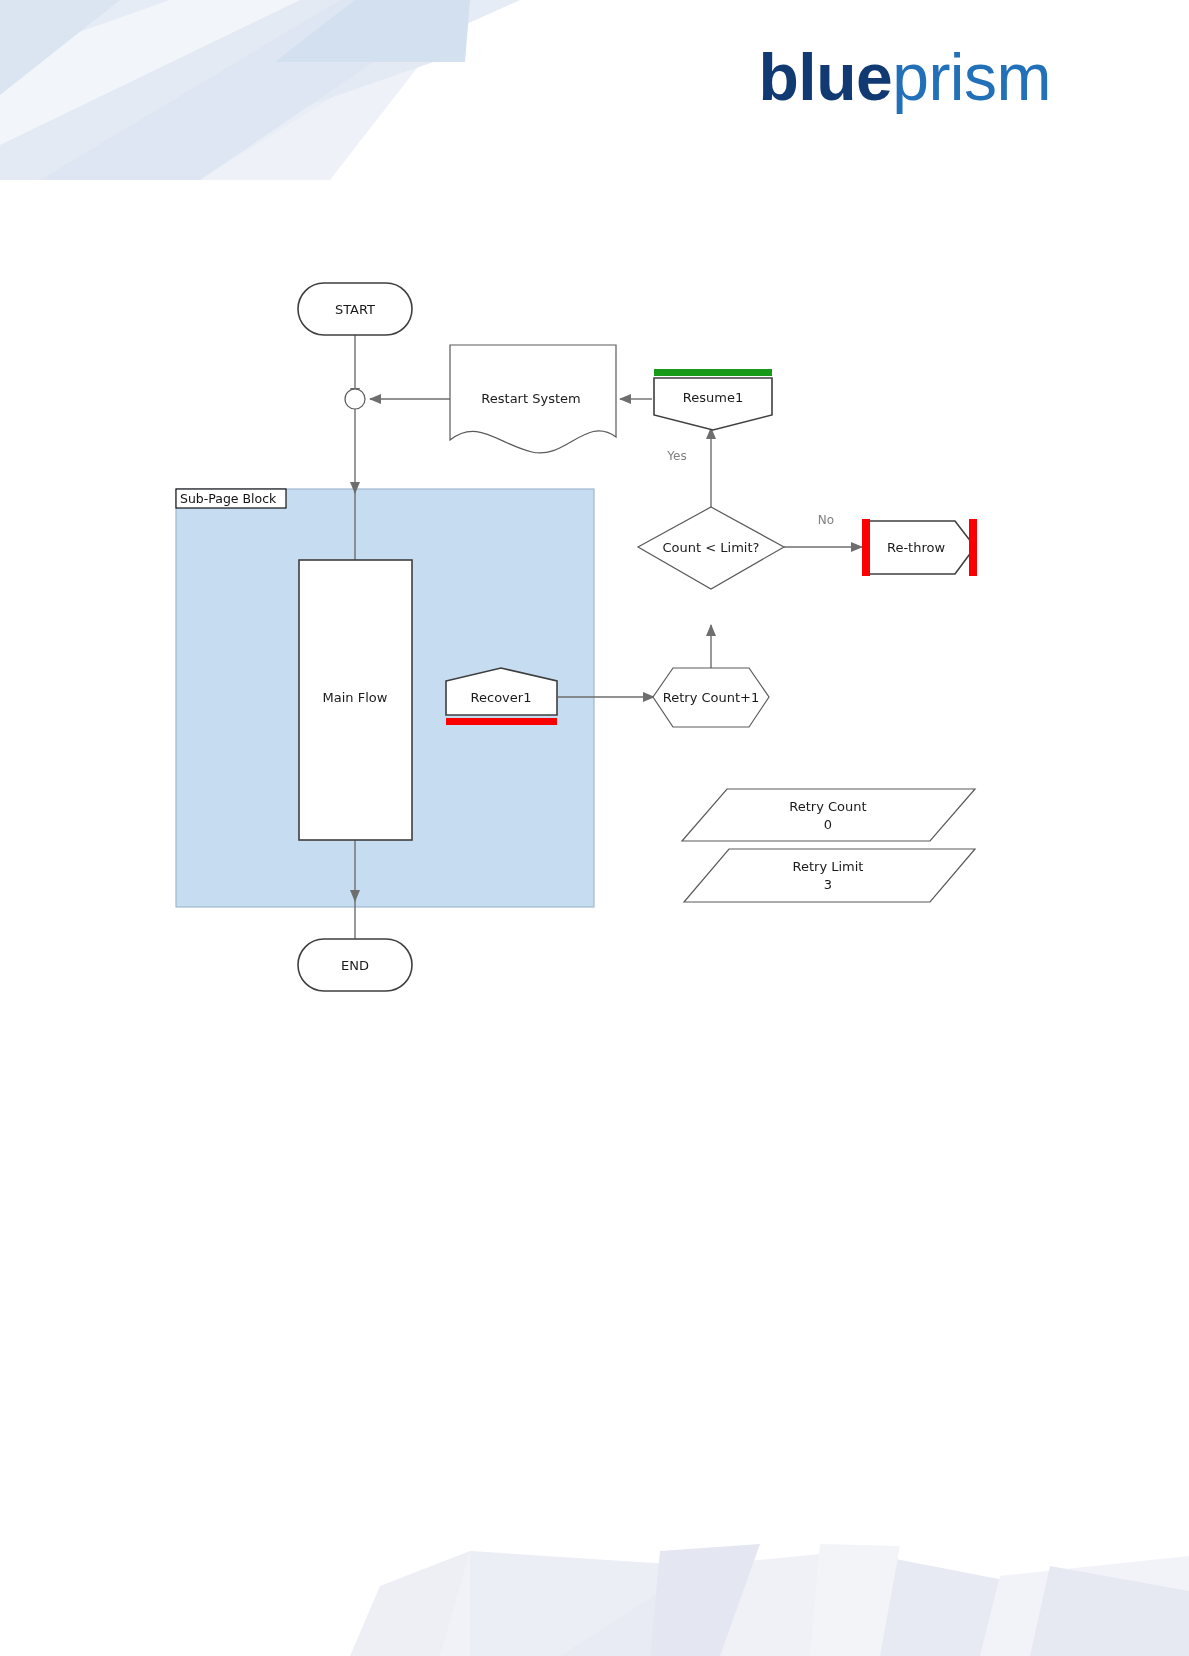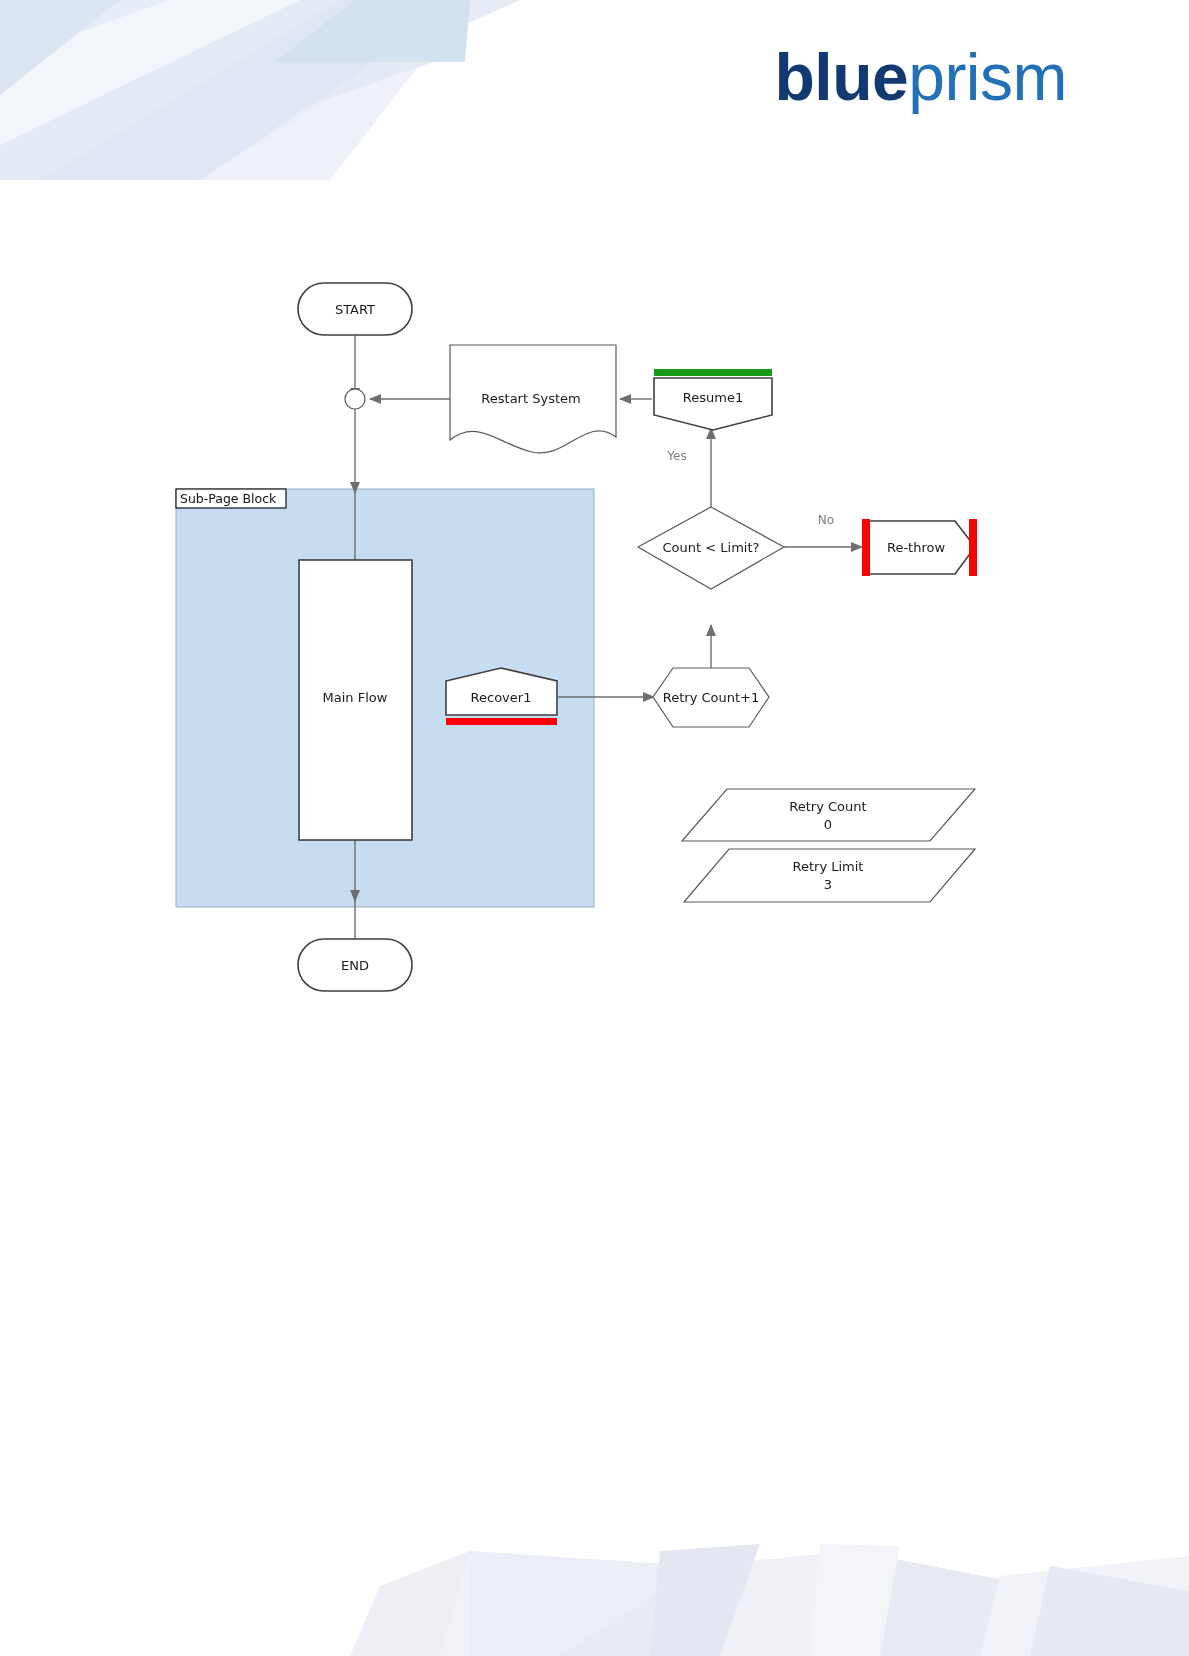--- a/index.html
+++ b/index.html
@@ -22,21 +22,21 @@
     width: 1189px;
     pointer-events: none;
   }
   #deco-top { top: 0; height: 180px; }
   #deco-bottom { bottom: 0; height: 160px; }
 
   
   #brand {
     position: absolute;
     top: 44px;
-    right: 122px;
+    right: 138px;
     font-family: "Liberation Sans", sans-serif;
     font-size: 66px;
     line-height: 1;
     letter-spacing: -0.5px;
     white-space: nowrap;
   }
   #brand .b-blue  { font-weight: 700; color: #123a72; }
   #brand .b-prism { font-weight: 400; color: #2170b8; }
 
   

